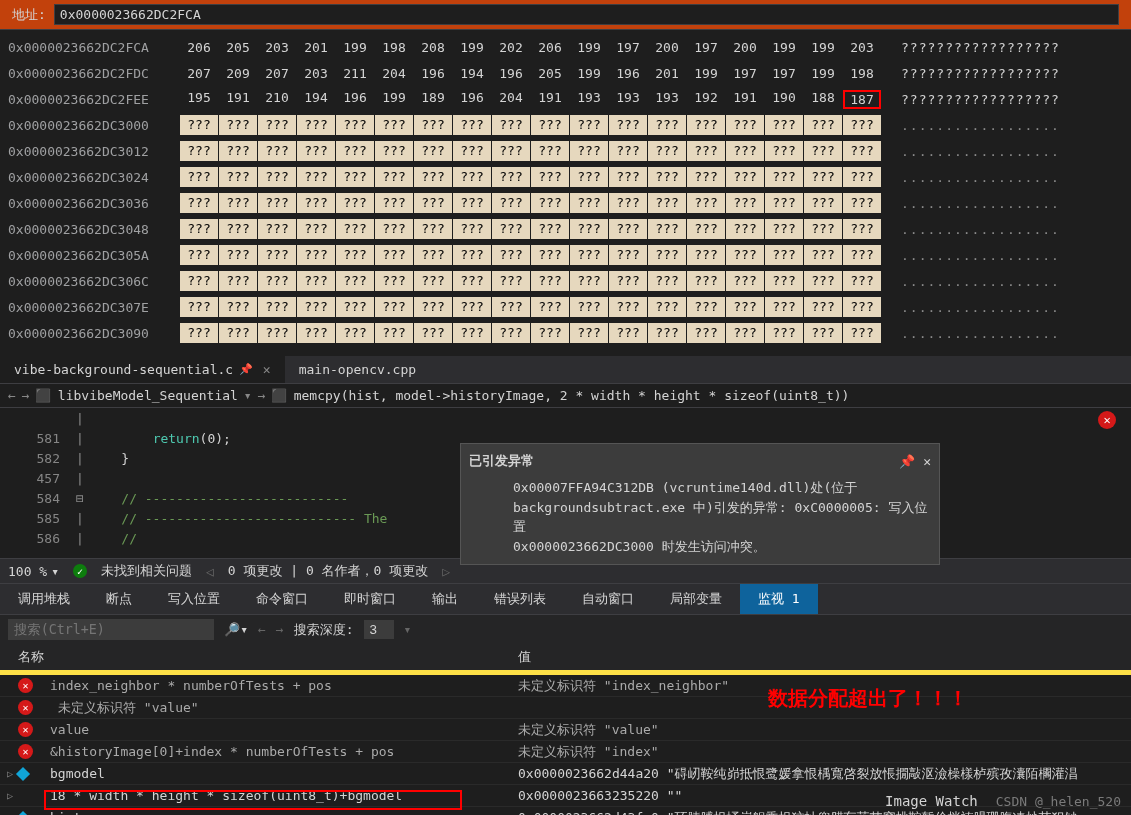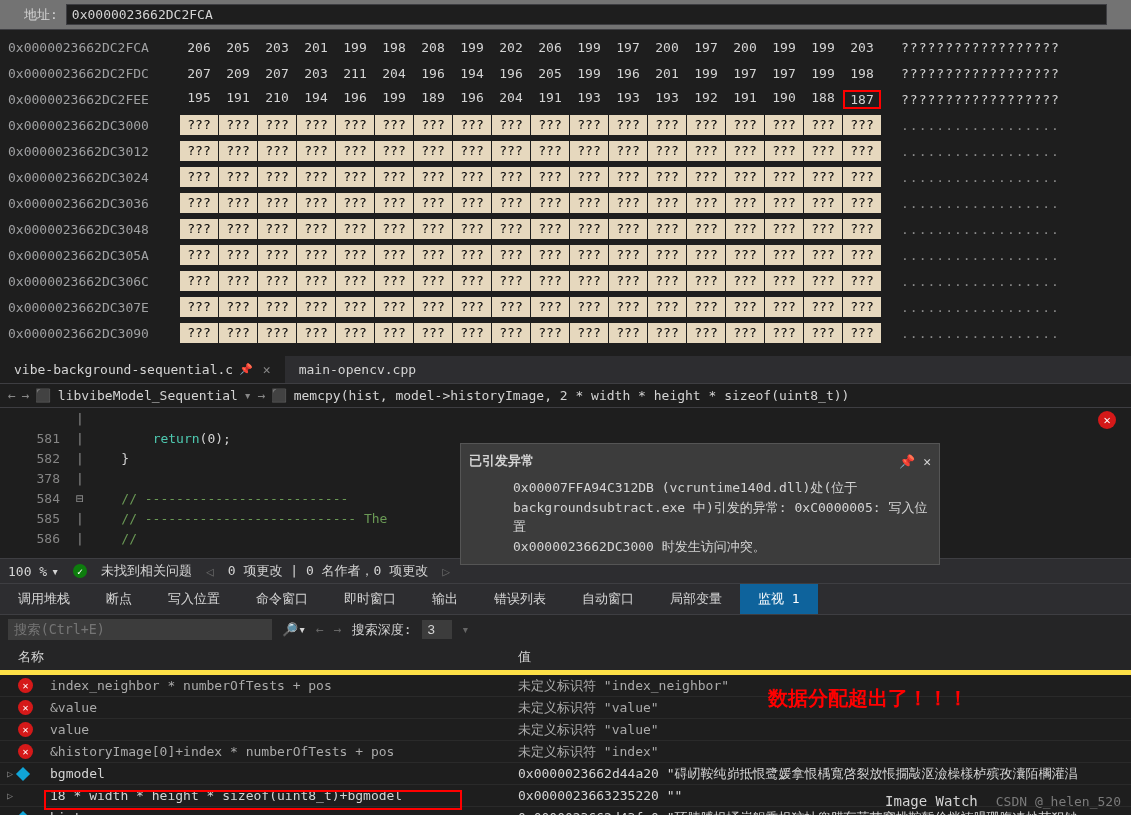--- a/index.html
+++ b/index.html
@@ -9,22 +9,22 @@
   font-family: Consolas, monospace;
   font-size: 13px;
   width: 1131px;
   height: 815px;
   overflow: hidden;
   position: relative;
 }
 .addr-bar {
   display: flex;
   align-items: center;
-  padding: 4px 24px;
-  background: #737373;
+  padding: 4px 12px;
+  background: #c2410c;
   border-bottom: 1px solid #3e3e42;
 }
 .addr-label { color: #d4d4d4; margin-right: 8px; }
 .addr-input {
   background: #1e1e1e;
   color: #d4d4d4;
   border: 1px solid #3e3e42;
   padding: 2px 5px;
   flex: 1;
   font-family: inherit;
@@ -159,21 +159,21 @@
   align-items: center;
   background: #252526;
   padding: 4px 8px;
   gap: 10px;
 }
 .search-input {
   background: #3c3c3c;
   color: #aaa;
   border: none;
   padding: 3px 6px;
-  width: 264px;
+  width: 206px;
   font-family: inherit;
 }
 .search-icon { color: #d4d4d4; }
 .depth-lbl { color: #d4d4d4; }
 .depth-val {
   background: #3c3c3c;
   color: #d4d4d4;
   border: none;
   padding: 2px 6px;
   width: 30px;
@@ -562,21 +562,21 @@
         <span class="line-num">581</span>
         <span class="gutter">|</span>
         <span class="code-text">        <span class="kw">return</span>(0);</span>
       </div>
       <div class="code-line">
         <span class="line-num">582</span>
         <span class="gutter">|</span>
         <span class="code-text">    }</span>
       </div>
       <div class="code-line">
-        <span class="line-num">378</span>
+        <span class="line-num">457</span>
         <span class="gutter">|</span>
         <span class="code-text"></span>
       </div>
       <div class="code-line">
         <span class="line-num">584</span>
         <span class="gutter">⊟</span>
         <span class="code-text">    <span class="cm">// --------------------------</span></span>
       </div>
       <div class="code-line">
         <span class="line-num">585</span>
@@ -652,21 +652,20 @@
         <span class="wr-err">✕</span>
       </div>
       <div class="wr-name errored">index_neighbor * numberOfTests + pos</div>
       <div class="wr-val">未定义标识符 "index_neighbor"</div>
     </div>
     <div class="watch-row">
       <div class="wr-icons">
         <span class="wr-expand"></span>
         <span class="wr-err">✕</span>
       </div>
-      <div class="wr-name errored">&amp;value</div>
       <div class="wr-val">未定义标识符 "value"</div>
     </div>
     <div class="watch-row">
       <div class="wr-icons">
         <span class="wr-expand"></span>
         <span class="wr-err">✕</span>
       </div>
       <div class="wr-name errored">value</div>
       <div class="wr-val">未定义标识符 "value"</div>
     </div>

